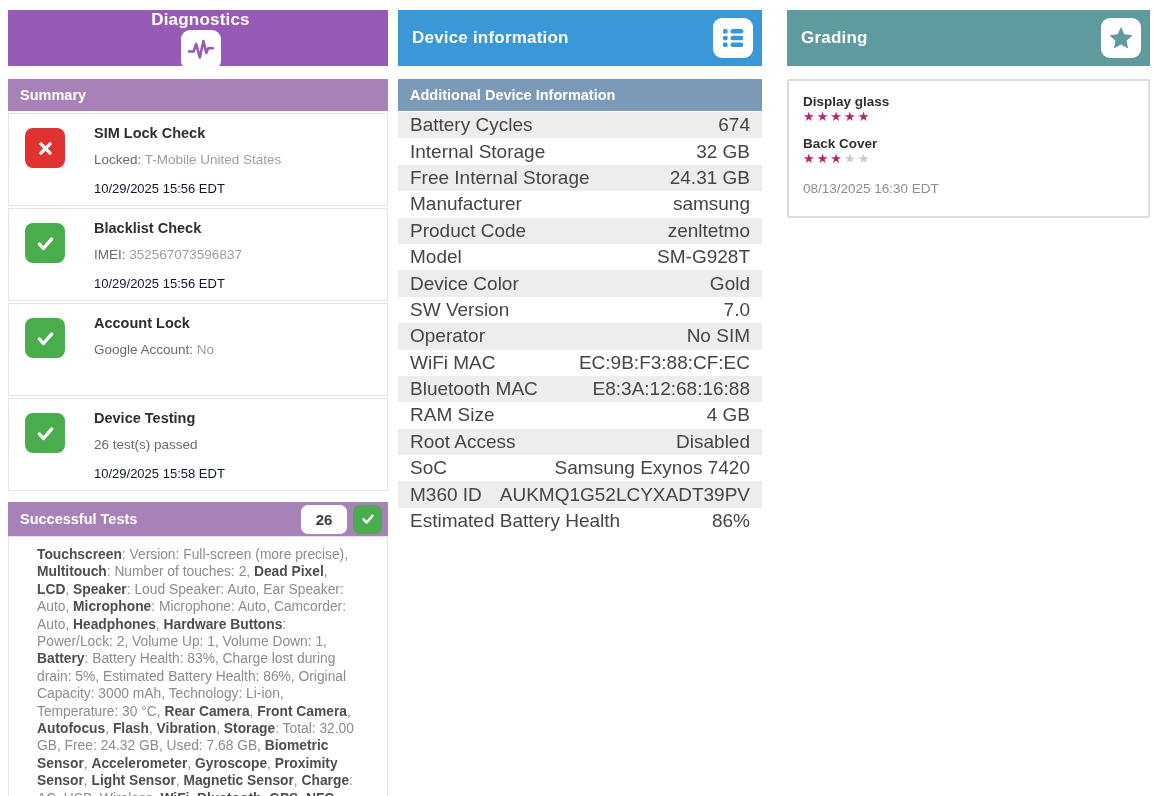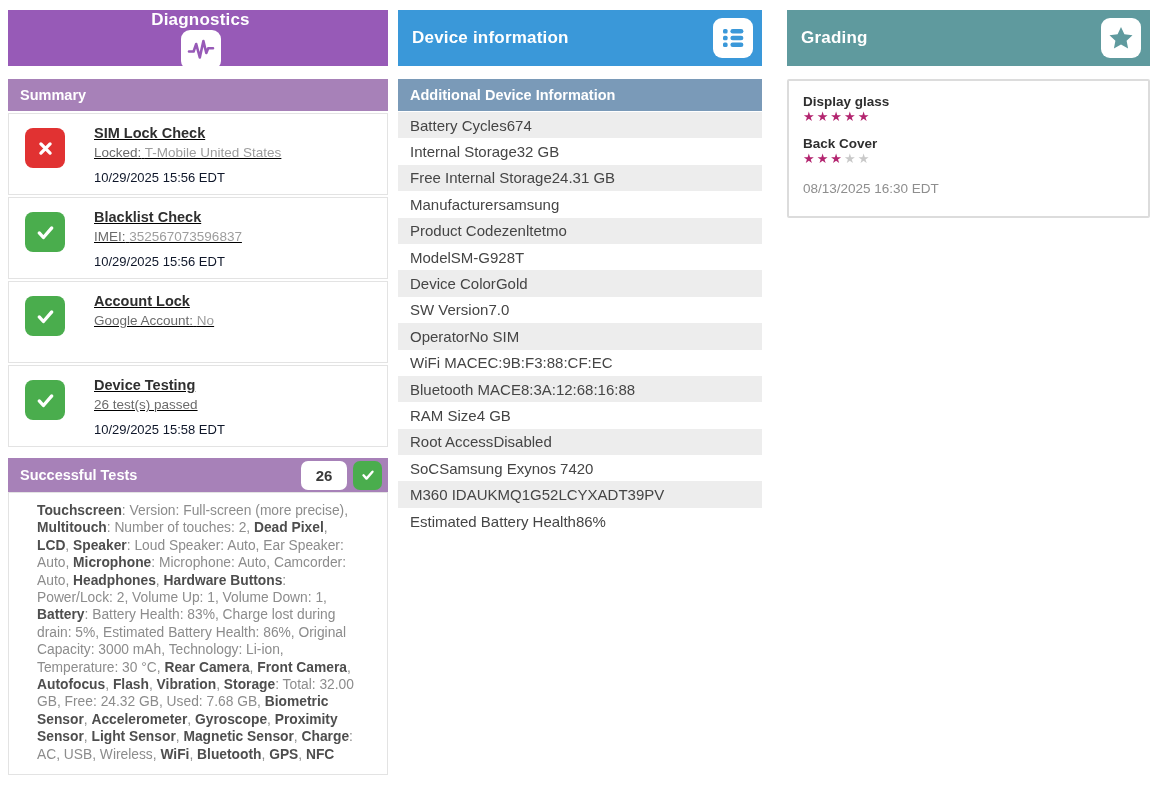--- a/index.html
+++ b/index.html
@@ -21,49 +21,49 @@
   .hdr-icon { width:40px; height:40px; background:#fff; border-radius:9px;
               display:flex; align-items:center; justify-content:center; flex:0 0 auto; }
   .hdr-icon svg { width:30px; height:30px; display:block; }
 
   .sub-bar { margin-top:13px; height:32px; color:#fff; font-weight:bold; font-size:14.5px;
              display:flex; align-items:center; padding:0 6px 0 12px; }
   .purple-sub { background:#a781b8; }
   .blue-sub   { background:#7a9ab8; }
 
   
-  .sum-card { position:relative; height:82px; margin-top:2px; background:#fff; border:1px solid #e3e3e3;text-decoration:underline; }
+  .sum-card { position:relative; height:93px; margin-top:2px; background:#fff; border:1px solid #e3e3e3; }
   .status-chip { position:absolute; left:16px; top:14px; width:40px; height:40px; border-radius:8px;
                  display:flex; align-items:center; justify-content:center; }
   .status-chip.pass { background:#4aad4d; }
   .status-chip.fail { background:#e13232; }
   .status-chip svg { width:25px; height:25px; display:block; }
   .sum-content { margin-left:85px; padding-top:11px; }
   .sum-title { font-size:14.5px; font-weight:bold; color:#2f2f2f; }
-  .sum-sub { font-size:13.5px; margin-top:4px; }
+  .sum-sub { font-size:13.5px; margin-top:11px; }
   .sub-label { color:#6b6b6b; }
   .sub-value { color:#9d9d9d; }
   .sum-time { position:absolute; left:85px; bottom:9px; font-size:13px; color:#0f172a; }
 
   
   .tests-bar { margin-top:11px; height:34px; justify-content:space-between; }
   .bar-right { display:flex; align-items:center; }
   .count-badge { background:#fff; color:#3a3a3a; border-radius:7px; min-width:46px; height:29px;
                  font-size:15px; font-weight:bold; display:inline-flex; align-items:center; justify-content:center; }
   .check-chip { width:29px; height:29px; border-radius:7px; background:#4aad4d; margin-left:6px;
                 display:inline-flex; align-items:center; justify-content:center; }
   .check-chip svg { width:18px; height:18px; display:block; }
   .tests-body { border:1px solid #e3e3e3; background:#fff; padding:9px 28px 11px;
                 font-size:13.8px; line-height:17.4px; color:#8c8c8c; }
   .tests-body b { color:#4e4e4e; font-weight:bold; }
 
   
   .dev-table { margin-top:1px; }
-  .t-row { height:26.4px; display:flex; align-items:center; justify-content:flex-start;
-           padding:0 12px; font-size:15px; color:#454545; background:#fff; }
+  .t-row { height:26.4px; display:flex; align-items:center; justify-content:space-between;
+           padding:0 12px; font-size:19px; color:#454545; background:#fff; }
   .t-row:nth-child(odd) { background:#ededed; }
   .t-label { white-space:nowrap; }
   .t-value { white-space:nowrap; }
 
   
   .grade-card { margin-top:13px; min-height:139px; border:2px solid #dcdcdc; border-radius:2px;
                 background:#fff; padding:13px 14px 14px; }
   .grade-label { font-size:13.5px; font-weight:bold; color:#2f2f2f; }
   .grade-stars { font-size:13px; letter-spacing:2px; margin-top:1px; line-height:13px; }
   .grade-stars .fill  { color:#b3246f; }

